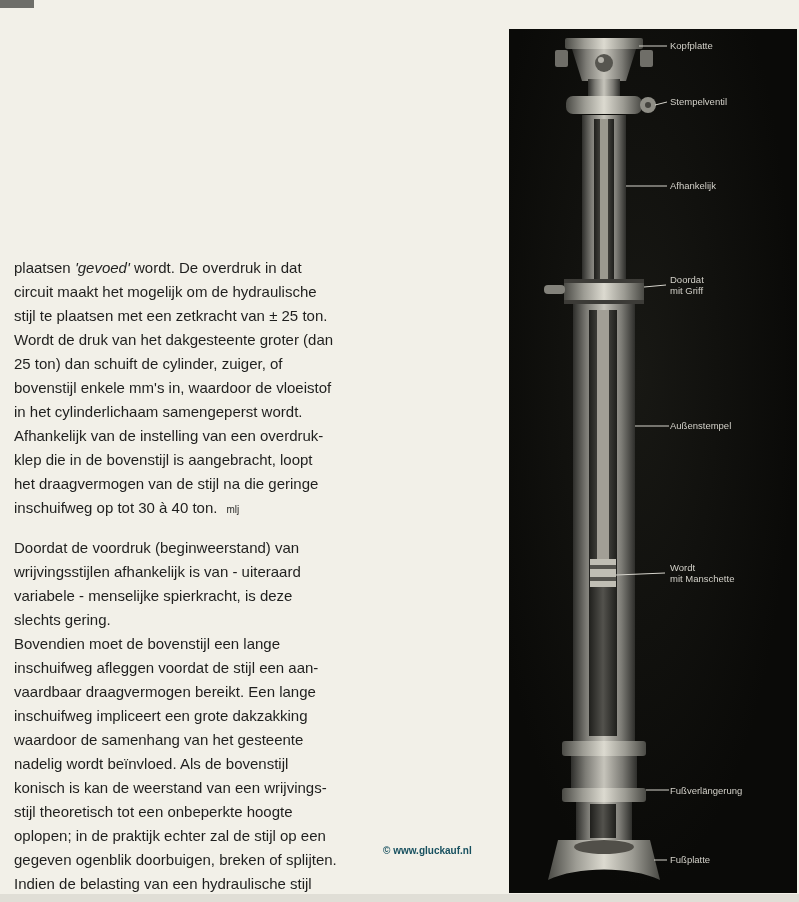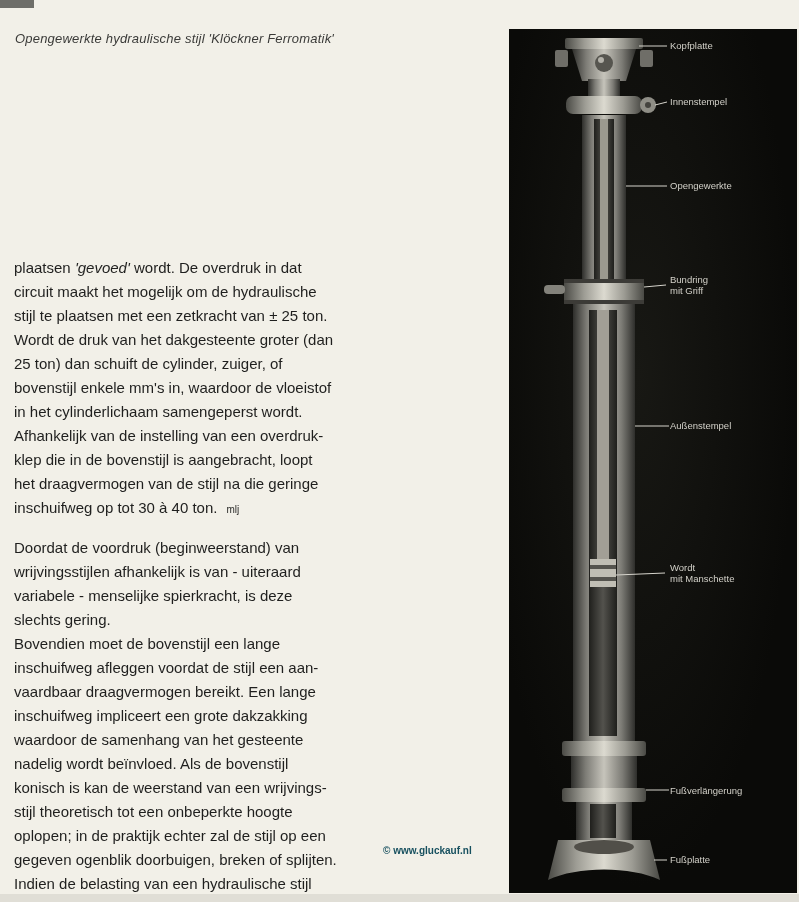--- a/index.html
+++ b/index.html
@@ -54,21 +54,20 @@
   }
 </style>
 </head>
 <body>
 
 <div class="sheet">
 
   <div class="artifact-top"></div>
   <div class="artifact-bottom"></div>
 
-  <div class="caption">Opengewerkte hydraulische stijl 'Klöckner Ferromatik'</div>
 
   <div class="textcol">
     <p class="para"><span>plaatsen </span><em>'gevoed'</em><span> wordt. De overdruk in dat
 circuit maakt het mogelijk om de hydraulische
 stijl te plaatsen met een zetkracht van ± 25 ton.
 Wordt de druk van het dakgesteente groter (dan
 25 ton) dan schuift de cylinder, zuiger, of
 bovenstijl enkele mm's in, waardoor de vloeistof
 in het cylinderlichaam samengeperst wordt.
 Afhankelijk van de instelling van een overdruk-
@@ -183,23 +182,23 @@
         <line x1="117" y1="157" x2="158" y2="157"></line>
         <line x1="135" y1="258" x2="157" y2="256"></line>
         <line x1="126" y1="397" x2="160" y2="397"></line>
         <line x1="107" y1="546" x2="156" y2="544"></line>
         <line x1="137" y1="761" x2="160" y2="761"></line>
         <line x1="145" y1="831" x2="158" y2="831"></line>
       </g>
     </svg>
 
     <div class="lbl" style="top:11px">Kopfplatte</div>
-    <div class="lbl" style="top:67px">Innenstempel</div>
-    <div class="lbl" style="top:151px">Opengewerkte</div>
-    <div class="lbl" style="top:245px">Bundring
+    <div class="lbl" style="top:67px">Stempelventil</div>
+    <div class="lbl" style="top:151px">Afhankelijk</div>
+    <div class="lbl" style="top:245px">Doordat
 mit Griff</div>
     <div class="lbl" style="top:391px">Außenstempel</div>
     <div class="lbl" style="top:533px">Wordt
 mit Manschette</div>
     <div class="lbl" style="top:756px">Fußverlängerung</div>
     <div class="lbl" style="top:825px">Fußplatte</div>
   </figure>
 
 </div>
 

